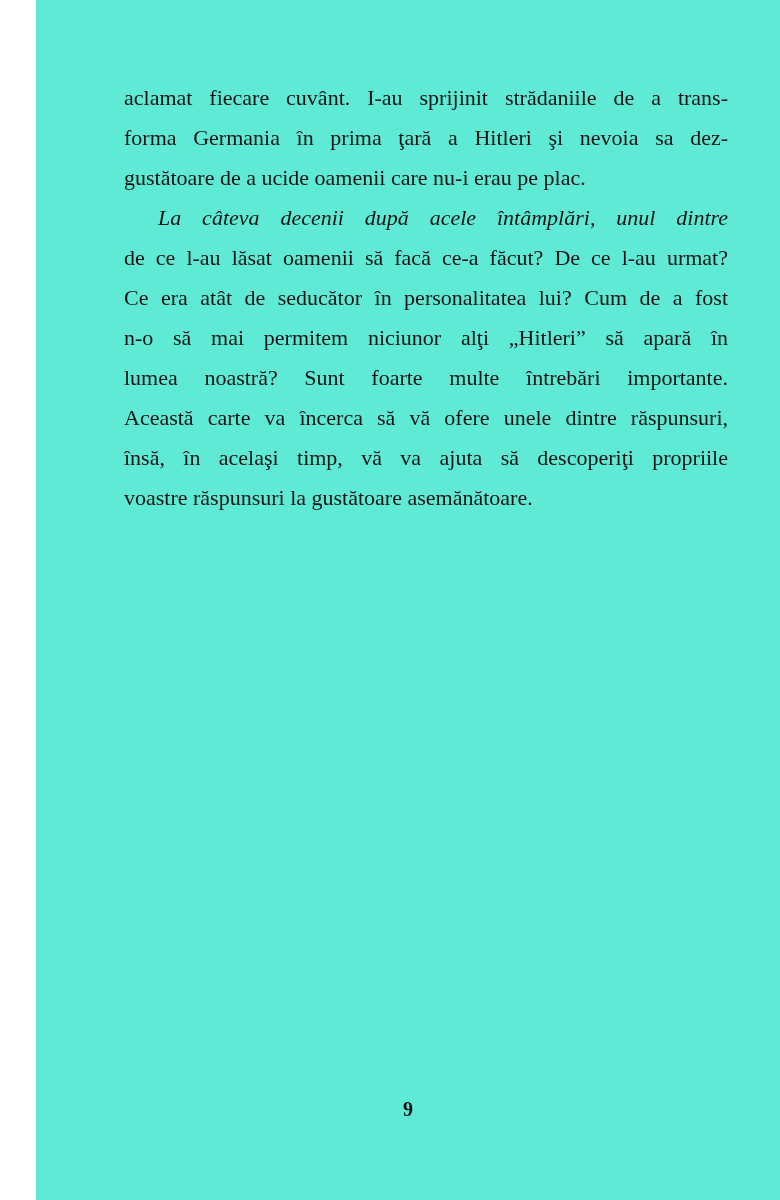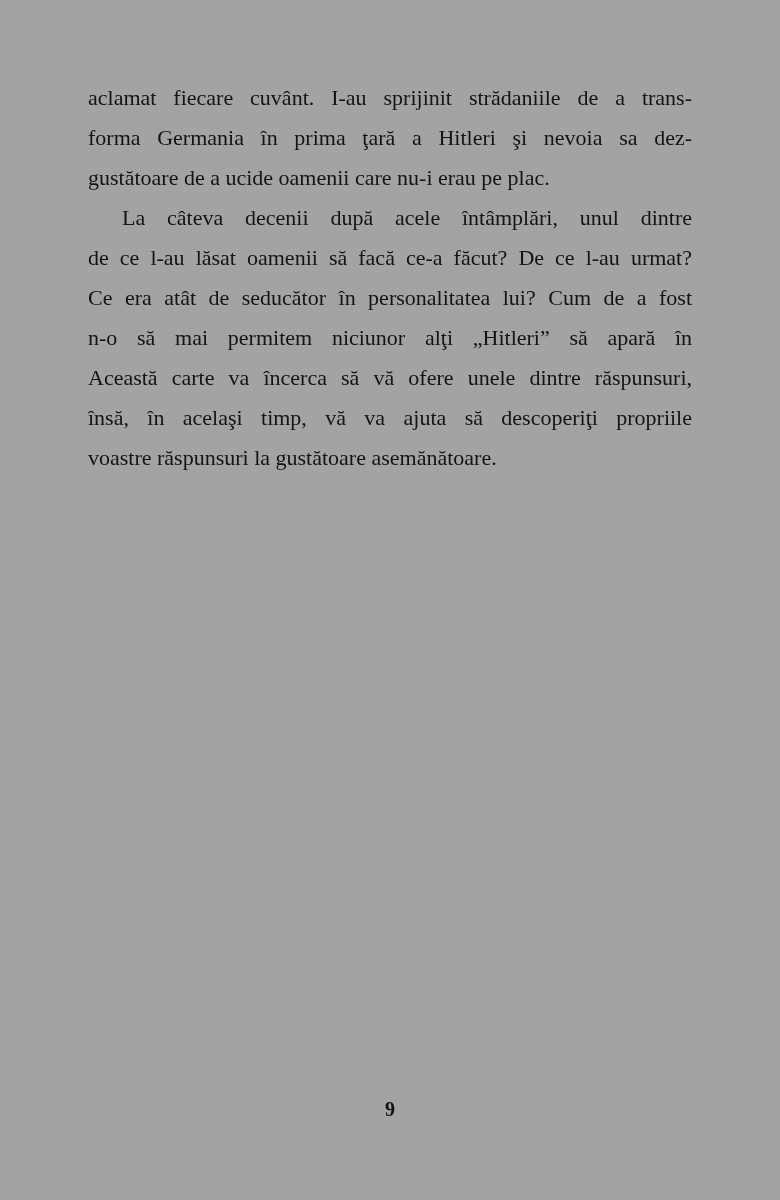--- a/index.html
+++ b/index.html
@@ -11,21 +11,22 @@
     width: 780px;
     height: 1200px;
     position: relative;
     font-family: "Liberation Serif", serif;
     color: #111111;
     overflow: hidden;
   }
   .page {
     position: absolute;
     inset: 0;
-    background: #a3a3a3;
+    background: #5eead4;
+    margin-left: 36px;
   }
   .text-block {
     position: absolute;
     left: 88px;
     top: 78px;
     width: 604px;
     font-size: 22px;
     line-height: 40px;
     color: #141414;
   }
@@ -40,20 +41,21 @@
     white-space: normal;
     height: 40px;
     overflow: hidden;
   }
   .line.last {
     text-align-last: left;
     -moz-text-align-last: left;
   }
   .line.first-indent {
     text-indent: 34px;
+    font-style: italic;
   }
   .page-number {
     position: absolute;
     left: 0;
     right: 0;
     top: 1098px;
     text-align: center;
     font-size: 20px;
     font-weight: bold;
     color: #111111;
@@ -67,19 +69,20 @@
       <div class="paragraph">
         <div class="line">aclamat fiecare cuvânt. I-au sprijinit strădaniile de a trans-</div>
         <div class="line">forma Germania în prima ţară a Hitleri şi nevoia sa dez-</div>
         <div class="line last">gustătoare de a ucide oamenii care nu-i erau pe plac.</div>
       </div>
       <div class="paragraph">
         <div class="line first-indent">La câteva decenii după acele întâmplări, unul dintre</div>
         <div class="line">de ce l-au lăsat oamenii să facă ce-a făcut? De ce l-au urmat?</div>
         <div class="line">Ce era atât de seducător în personalitatea lui? Cum de a fost</div>
         <div class="line">n-o să mai permitem niciunor alţi „Hitleri” să apară în</div>
+        <div class="line">lumea noastră? Sunt foarte multe întrebări importante.</div>
         <div class="line">Această carte va încerca să vă ofere unele dintre răspunsuri,</div>
         <div class="line">însă, în acelaşi timp, vă va ajuta să descoperiţi propriile</div>
         <div class="line last">voastre răspunsuri la gustătoare asemănătoare.</div>
       </div>
     </div>
   <div class="page-number">9</div>
 </div>
 
 </body></html>

